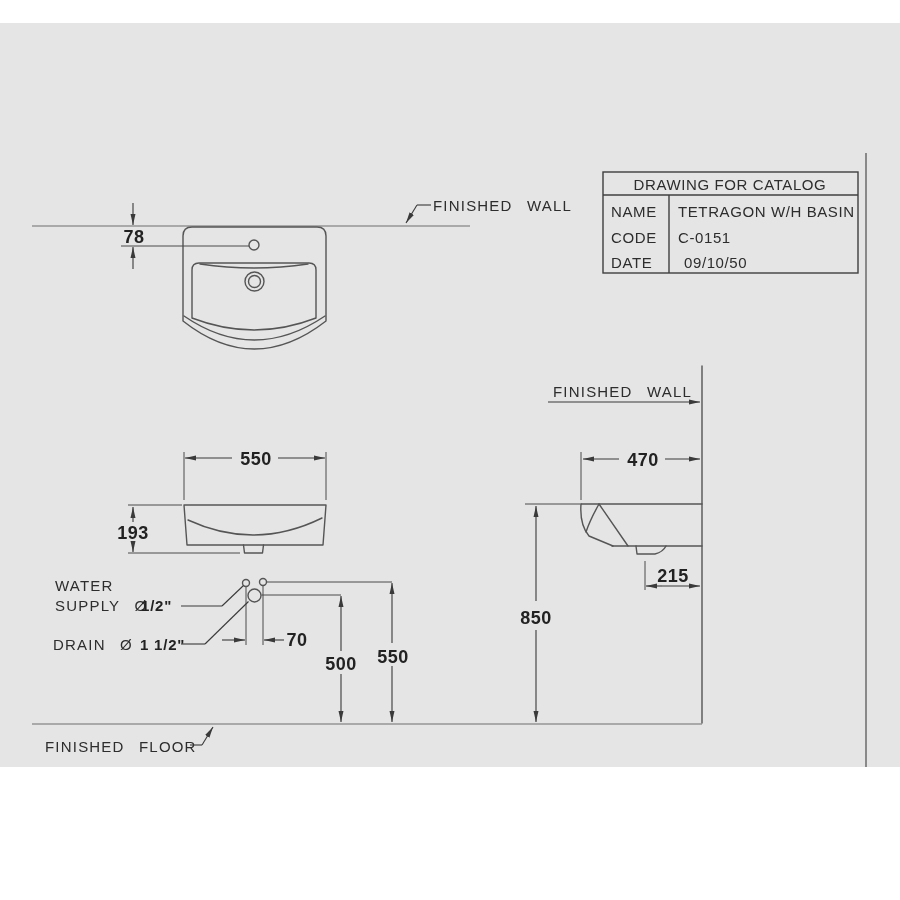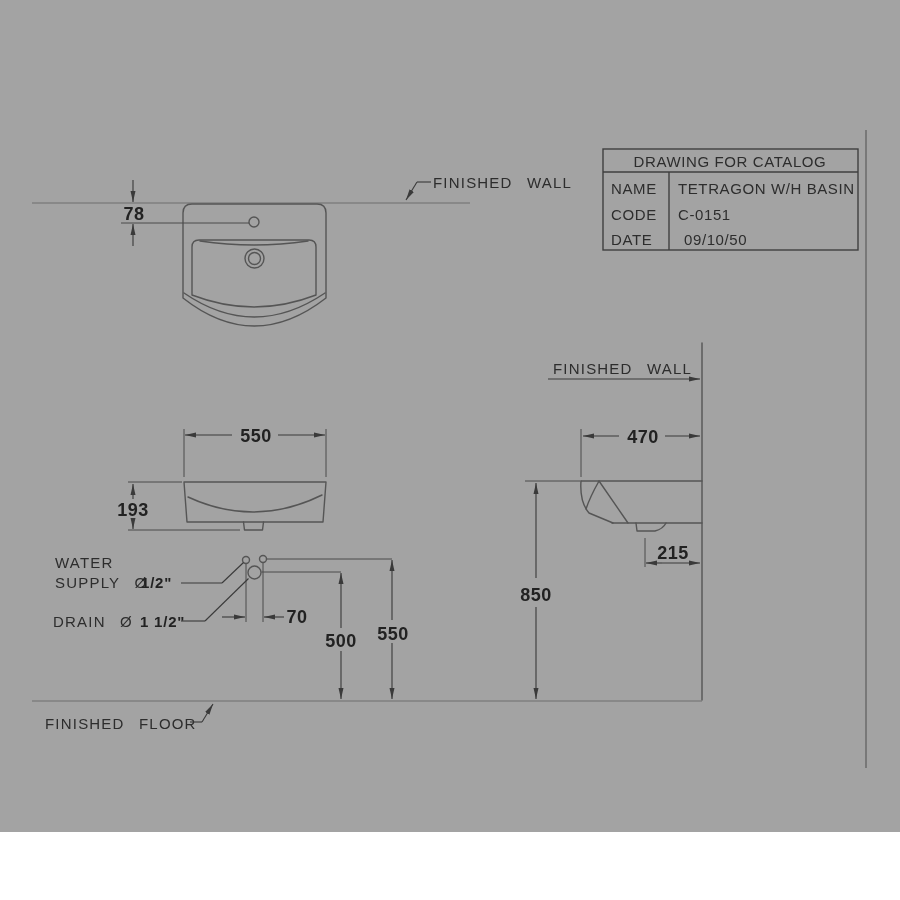--- a/index.html
+++ b/index.html
@@ -1,16 +1,16 @@
 <!DOCTYPE html>
 <html><head>
 <meta charset="utf-8">
 <style>
   html,body{margin:0;padding:0;background:#ffffff;}
-  .page{position:relative;width:900px;height:832px;background:#a3a3a3;overflow:hidden;}
+  .page{position:relative;width:900px;height:744px;background:#e5e5e5;overflow:hidden;margin-top:23px;}
   svg{display:block;}
   svg text{font-family:"Liberation Sans","DejaVu Sans",sans-serif;fill:#2d2d2d;}
   .lbl{font-size:15px;letter-spacing:1.2px;word-spacing:9px;fill:#2d2d2d;}
   .dim{font-size:18px;font-weight:bold;letter-spacing:0.5px;fill:#222222;}
   .tb{font-size:15px;letter-spacing:0.6px;fill:#2d2d2d;}
   .boldpart{font-size:15px;font-weight:bold;letter-spacing:0.8px;fill:#222222;}
   .thin{stroke:#6e6e6e;stroke-width:1.1;fill:none;}
   .draw{stroke:#555555;stroke-width:1.4;fill:none;stroke-linecap:round;stroke-linejoin:round;}
   .dimln{stroke:#3a3a3a;stroke-width:1.1;fill:none;}
   .ext{stroke:#4a4a4a;stroke-width:1;fill:none;}

